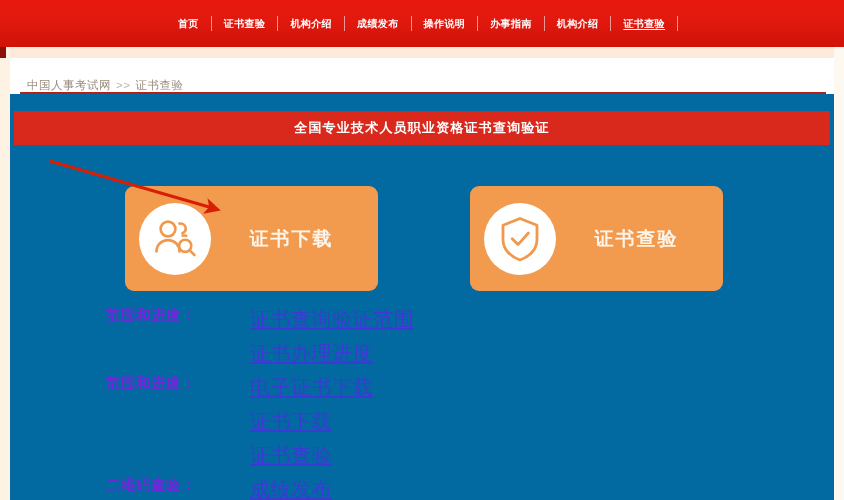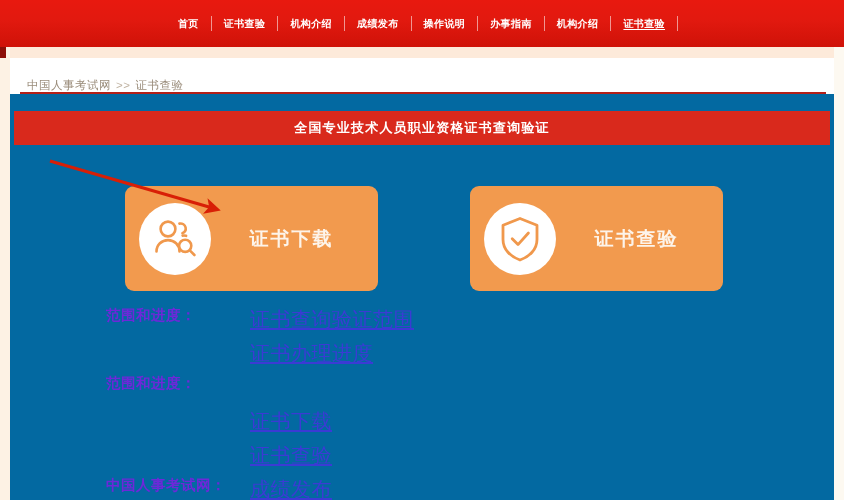--- a/index.html
+++ b/index.html
@@ -301,31 +301,32 @@
       <div class="link-row">
         <div class="row-label">范围和进度：</div>
         <div class="row-link">证书查询验证范围</div>
       </div>
       <div class="link-row">
         <div class="row-label"></div>
         <div class="row-link">证书办理进度</div>
       </div>
       <div class="link-row">
         <div class="row-label">范围和进度：</div>
+        <div class="row-link">电子证书下载</div>
       </div>
       <div class="link-row">
         <div class="row-label"></div>
         <div class="row-link">证书下载</div>
       </div>
       <div class="link-row">
         <div class="row-label"></div>
         <div class="row-link">证书查验</div>
       </div>
       <div class="link-row">
-        <div class="row-label">中国人事考试网：</div>
+        <div class="row-label">二维码查验：</div>
         <div class="row-link">成绩发布</div>
       </div>
     </div>
 
   <svg class="annotation-arrow" viewBox="0 0 844 500">
     <defs>
       <marker id="arrowhead" markerWidth="5.2" markerHeight="5.2" refX="3.6" refY="2.6" orient="auto">
         <path d="M0,0 L5.2,2.6 L0,5.2 L1.3,2.6 Z" fill="#d81f06"></path>
       </marker>
     </defs>

